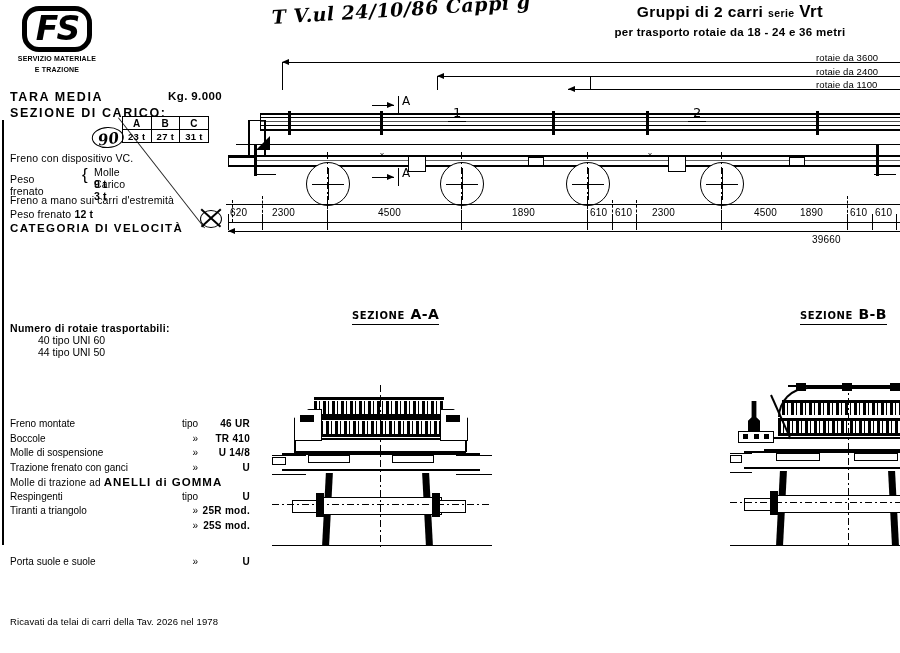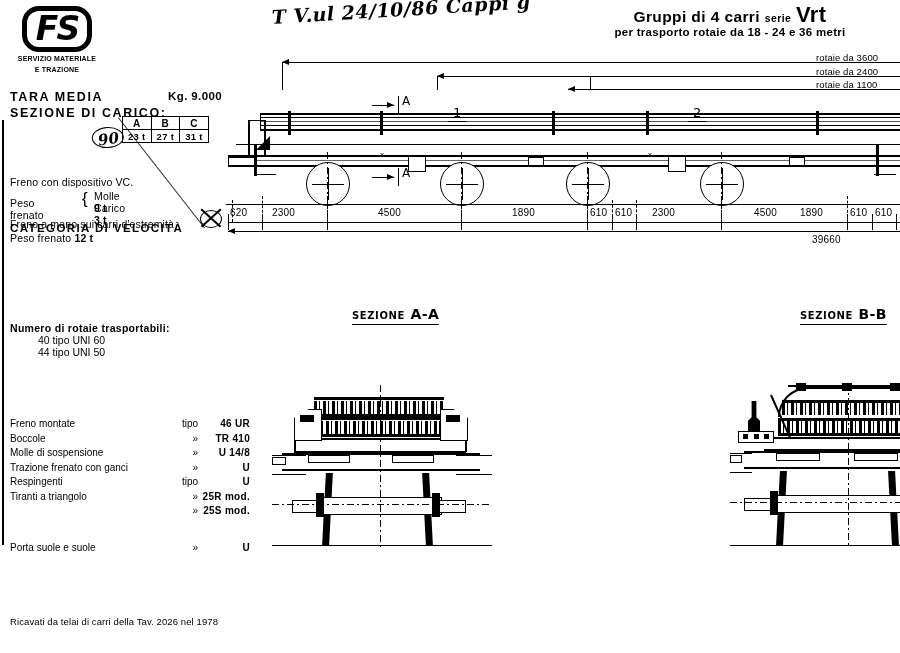--- a/index.html
+++ b/index.html
@@ -42,21 +42,21 @@
   #ltable tr:first-child td{font-weight:bold;font-size:10px;}
   #hand90{
     left:98px;top:130px;font-family:"DejaVu Serif",serif;font-style:italic;
     font-size:15px;font-weight:bold;transform:rotate(-8deg);
   }
   #hand90 .oval{
     position:absolute;left:-6px;top:-3px;width:30px;height:19px;
     border:1.3px solid #000;border-radius:50%;transform:rotate(6deg);
   }
 
-  .bl{font-size:10.5px;letter-spacing:.15px;margin-top:24px;}
+  .bl{font-size:10.5px;letter-spacing:.15px;}
   #freno1{left:10px;top:152px;}
   #peso-wrap{left:10px;top:166px;}
   #peso-wrap .lead{position:absolute;left:0;top:7px;}
   #peso-wrap .brace{position:absolute;left:72px;top:0px;font-size:17px;line-height:1;}
   #peso-wrap .r1{position:absolute;left:84px;top:0px;}
   #peso-wrap .r2{position:absolute;left:84px;top:12px;}
   #freno2{left:10px;top:194px;}
   #peso2{left:10px;top:208px;}
   #catvel{left:10px;top:222px;font-weight:bold;letter-spacing:1.4px;font-size:11.5px;}
   b.u{font-weight:bold;}
@@ -64,21 +64,21 @@
   
   #xmark{left:198px;top:205px;width:24px;height:26px;}
   #xmark .l1,#xmark .l2{position:absolute;left:0;top:12px;width:26px;height:1.6px;background:#000;}
   #xmark .l1{transform:rotate(42deg);}
   #xmark .l2{transform:rotate(-42deg);}
   #xmark .ov{position:absolute;left:2px;top:5px;width:20px;height:16px;border:1.4px solid #000;border-radius:50%;}
 
   
   #title1{left:560px;top:2px;width:340px;text-align:center;font-weight:bold;font-size:15.5px;letter-spacing:.4px;}
   #title1 .sm{font-size:10.5px;}
-  #title1 .big{font-size:22px;}
+  #title1 .big{font-size:17px;}
   #title2{left:560px;top:26px;width:340px;text-align:center;font-weight:bold;font-size:11.5px;letter-spacing:.3px;}
 
   
   #hw{
     left:272px;top:-2px;width:260px;height:34px;
     font-family:"DejaVu Serif",serif;font-style:italic;font-weight:bold;
     font-size:19px;letter-spacing:.5px;transform:rotate(-3.5deg);
     white-space:nowrap;
   }
   .dashv{border-left:1px dashed #000;width:0;}
@@ -146,21 +146,21 @@
 <div class="abs" id="logo-box">
   <div class="ring"></div>
   <div class="fs">FS</div>
 </div>
 <div class="abs" id="logo-sub">
   <div>SERVIZIO MATERIALE</div>
   <div>E TRAZIONE</div>
 </div>
 
 <div class="abs" id="title1">
-  <span>Gruppi di 4 carri</span>
+  <span>Gruppi di 2 carri</span>
   <span class="sm">serie</span>
   <span class="big">Vrt</span>
 </div>
 <div class="abs" id="title2">per trasporto rotaie da 18 - 24 e 36 metri</div>
 
 <div class="abs" id="hw">
   <span>T V.ul  24/10/86</span>
   <span>Cappi g</span>
 </div>
 
@@ -473,20 +473,23 @@
     <span class="nm">Molle di sospensione</span>
     <span class="ty">»</span>
     <span class="vl2">U 14/8</span>
   </div>
   <div class="row">
     <span class="nm">Trazione frenato con ganci</span>
     <span class="ty">»</span>
     <span class="vl2">U</span>
   </div>
   <div class="row">
+    <span class="full"><span>Molle di trazione ad </span><b>ANELLI di GOMMA</b></span>
+  </div>
+  <div class="row">
     <span class="nm">Respingenti</span>
     <span class="ty">tipo</span>
     <span class="vl2">U</span>
   </div>
   <div class="row">
     <span class="nm">Tiranti a triangolo</span>
     <span class="ty">»</span>
     <span class="vl2">25R mod.</span>
   </div>
   <div class="row">

